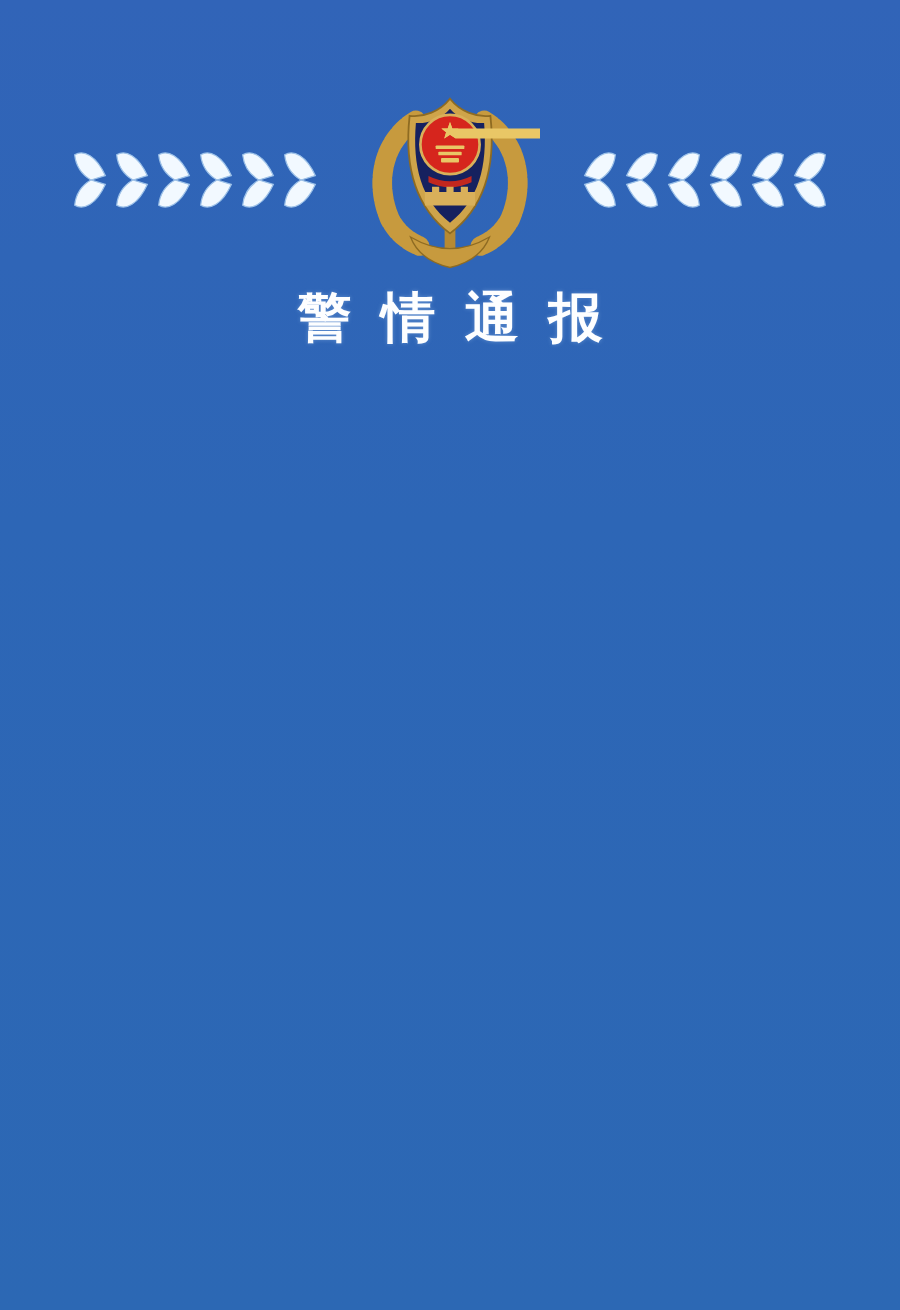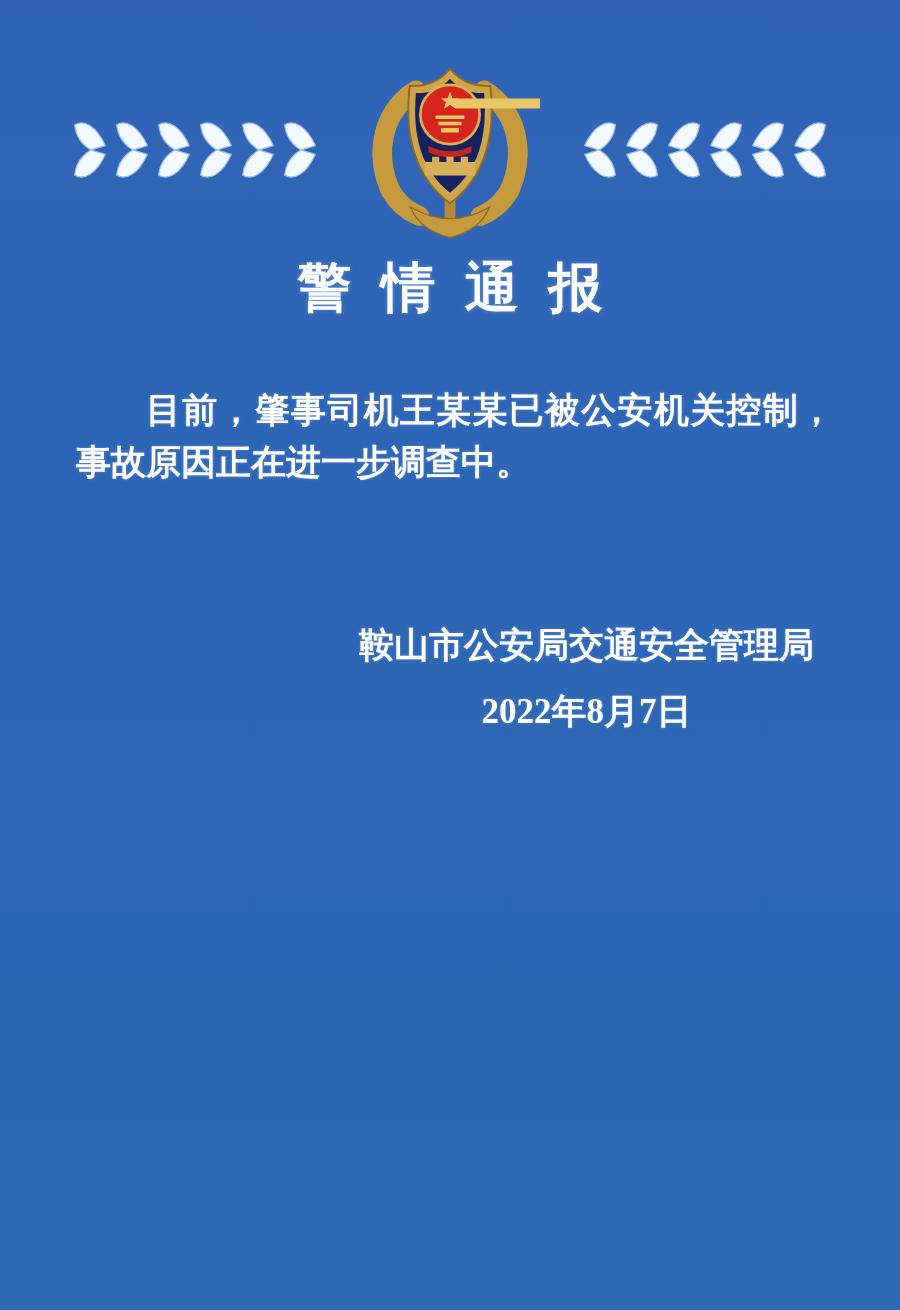--- a/index.html
+++ b/index.html
@@ -5,21 +5,21 @@
   html,body{margin:0;padding:0;}
   .page{
     position:relative;
     width:900px;height:1310px;
     background:linear-gradient(180deg,#3164b8 0%,#2d66b6 40%,#2c68b4 100%);
     overflow:hidden;
     font-family:"Liberation Serif",serif;
     color:#ffffff;
   }
   
-  .header{padding-top:58px;}
+  .header{padding-top:88px;}
   .badge-row{
     display:flex;align-items:center;justify-content:center;gap:42px;
   }
   .chevrons{display:flex;gap:6px;align-items:center;}
   .chev{width:36px;height:64px;display:block;}
   .chevrons.right .chev{transform:scaleX(-1);}
   .badge{width:180px;height:184px;display:block;}
   .title{
     margin:10px 0 0 0;
     text-align:center;
@@ -139,21 +139,16 @@
         <svg class="chev">
             <use href="#chev-sym"></use>
           </svg>
       </div>
     </div>
 
     <h1 class="title">警情通报</h1>
   </header>
 
   <main class="notice-body">
-    <p>目前，肇事司机王某某已被公安机关控制，事故原因正在进一步调查中。</p>
   </main>
 
-  <footer class="signature">
-    <div class="agency">鞍山市公安局交通安全管理局</div>
-    <div class="date">2022年8月7日</div>
-  </footer>
 
 </div>
 
 </body></html>

